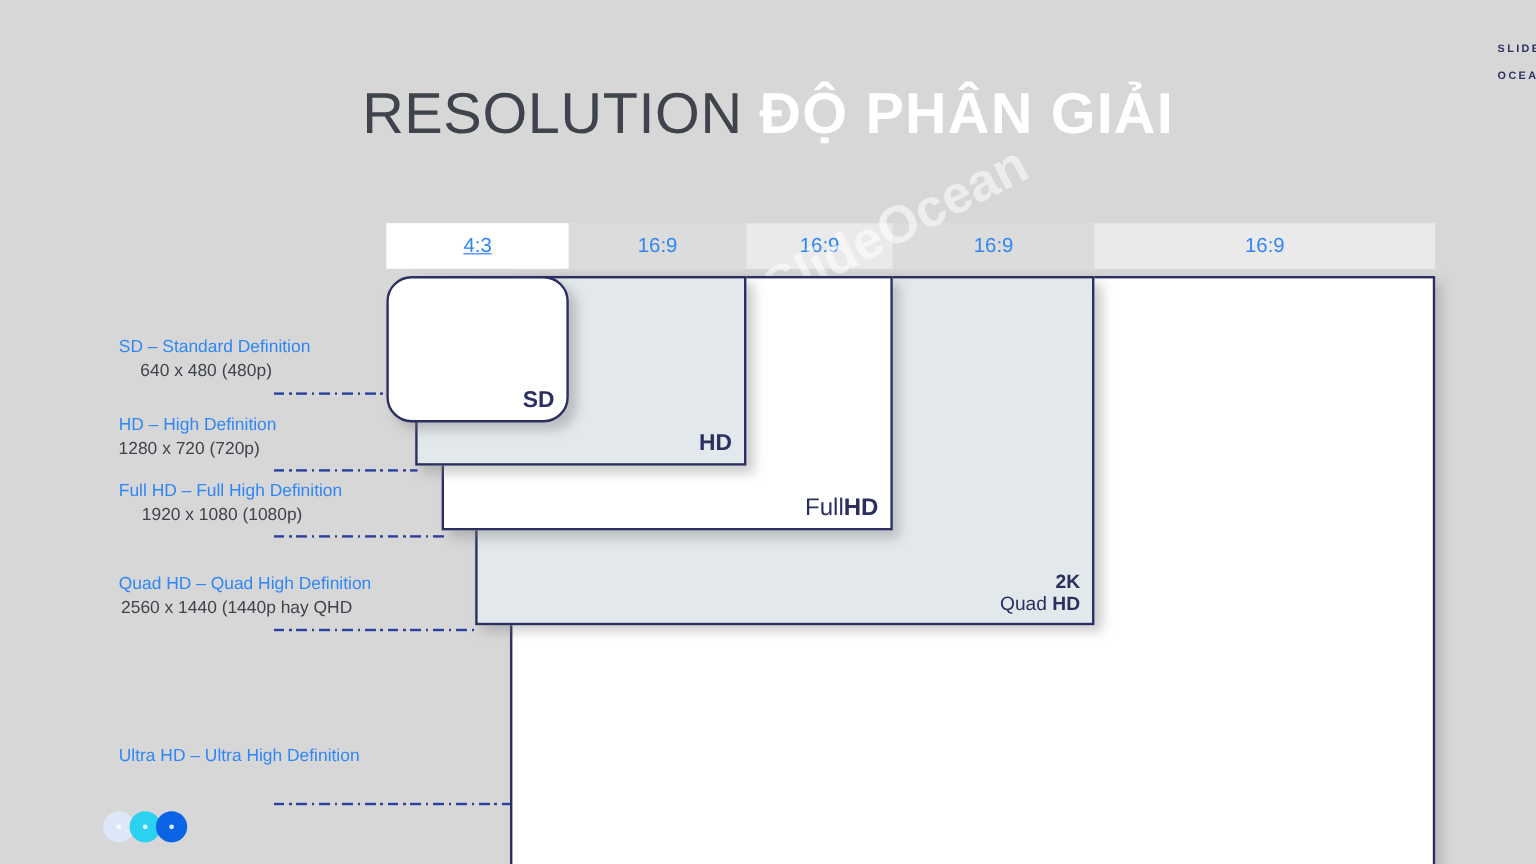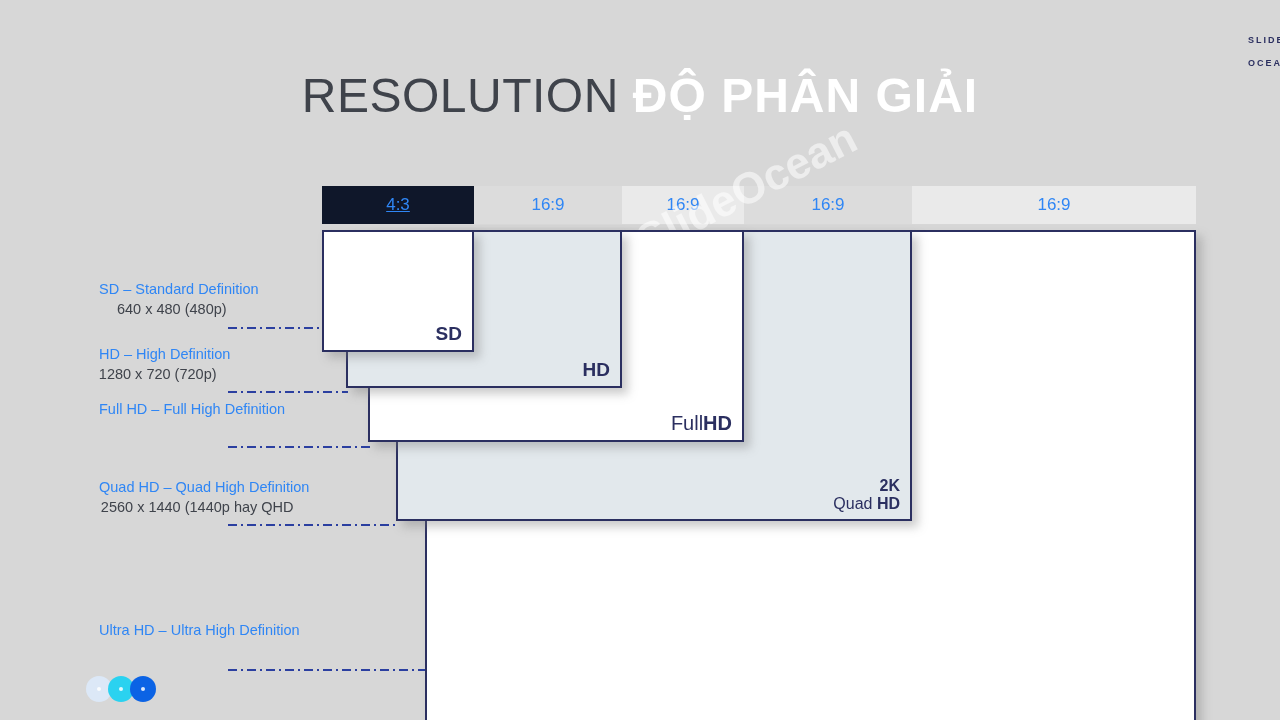--- a/index.html
+++ b/index.html
@@ -174,29 +174,29 @@
   <span class="t-main">RESOLUTION</span><span class="t-accent">ĐỘ PHÂN GIẢI</span>
 </div>
 
 <div id="brand">
   <span>SLIDE</span>
   <span class="gap"></span>
   <span>OCEAN</span>
 </div>
 
 <div id="ratio-header">
-    <div class="ratio-cell" style="left: 322px; width: 152px; background: #0f172a; color: rgb(47, 134, 245); text-decoration: underline;">4:3</div>
+    <div class="ratio-cell" style="left: 322px; width: 152px; background: #ffffff; color: rgb(47, 134, 245); text-decoration: underline;">4:3</div>
     <div class="ratio-cell" style="left: 474px; width: 148px; background: rgb(220, 220, 220); color: rgb(47, 134, 245);">16:9</div>
     <div class="ratio-cell" style="left: 622px; width: 122px; background: rgb(234, 234, 234); color: rgb(47, 134, 245);">16:9</div>
     <div class="ratio-cell" style="left: 744px; width: 168px; background: rgb(220, 220, 220); color: rgb(47, 134, 245);">16:9</div>
     <div class="ratio-cell" style="left: 912px; width: 284px; background: rgb(234, 234, 234); color: rgb(47, 134, 245);">16:9</div>
   </div>
 
 <div id="boxes-layer">
-    <div class="res-box" style="left: 322px; top: 230px; width: 152px; height: 122px; background: rgb(255, 255, 255); z-index: 60;">
+    <div class="res-box" style="left: 322px; top: 230px; width: 152px; height: 122px; background: rgb(255, 255, 255); z-index: 60; border-radius: 21px;">
       <div class="res-label" style="font-size: 19px;">
         <div><span class="big">SD</span></div>
       </div>
     </div>
     <div class="res-box" style="left: 346px; top: 230px; width: 276px; height: 158px; background: rgb(226, 232, 236); z-index: 50;">
       <div class="res-label" style="font-size: 19px;">
         <div><span class="big">HD</span></div>
       </div>
     </div>
     <div class="res-box" style="left: 368px; top: 230px; width: 376px; height: 212px; background: rgb(255, 255, 255); z-index: 40;">
@@ -228,20 +228,21 @@
       <span class="sl-value">640 x 480 (480p)</span>
     </div>
     <div class="leader" style="left: 228px; top: 327px; width: 96px; border-top: none; height: 2px; background-image: repeating-linear-gradient(to right, rgb(43, 63, 160) 0px, rgb(43, 63, 160) 9px, transparent 9px, transparent 13px, rgb(43, 63, 160) 13px, rgb(43, 63, 160) 15px, transparent 15px, transparent 19px);"></div>
     <div class="side-label" style="top: 344px;">
       <span class="sl-title">HD – High Definition</span>
       <span class="sl-value">1280 x 720 (720p)</span>
     </div>
     <div class="leader" style="left: 228px; top: 391px; width: 120px; border-top: none; height: 2px; background-image: repeating-linear-gradient(to right, rgb(43, 63, 160) 0px, rgb(43, 63, 160) 9px, transparent 9px, transparent 13px, rgb(43, 63, 160) 13px, rgb(43, 63, 160) 15px, transparent 15px, transparent 19px);"></div>
     <div class="side-label" style="top: 399px;">
       <span class="sl-title">Full HD – Full High Definition</span>
+      <span class="sl-value">1920 x 1080 (1080p)</span>
     </div>
     <div class="leader" style="left: 228px; top: 446px; width: 142px; border-top: none; height: 2px; background-image: repeating-linear-gradient(to right, rgb(43, 63, 160) 0px, rgb(43, 63, 160) 9px, transparent 9px, transparent 13px, rgb(43, 63, 160) 13px, rgb(43, 63, 160) 15px, transparent 15px, transparent 19px);"></div>
     <div class="side-label" style="top: 477px;">
       <span class="sl-title">Quad HD – Quad High Definition</span>
       <span class="sl-value">2560 x 1440 (1440p hay QHD</span>
     </div>
     <div class="leader" style="left: 228px; top: 524px; width: 170px; border-top: none; height: 2px; background-image: repeating-linear-gradient(to right, rgb(43, 63, 160) 0px, rgb(43, 63, 160) 9px, transparent 9px, transparent 13px, rgb(43, 63, 160) 13px, rgb(43, 63, 160) 15px, transparent 15px, transparent 19px);"></div>
     <div class="side-label" style="top: 620px;">
       <span class="sl-title">Ultra HD – Ultra High Definition</span>
     </div>

